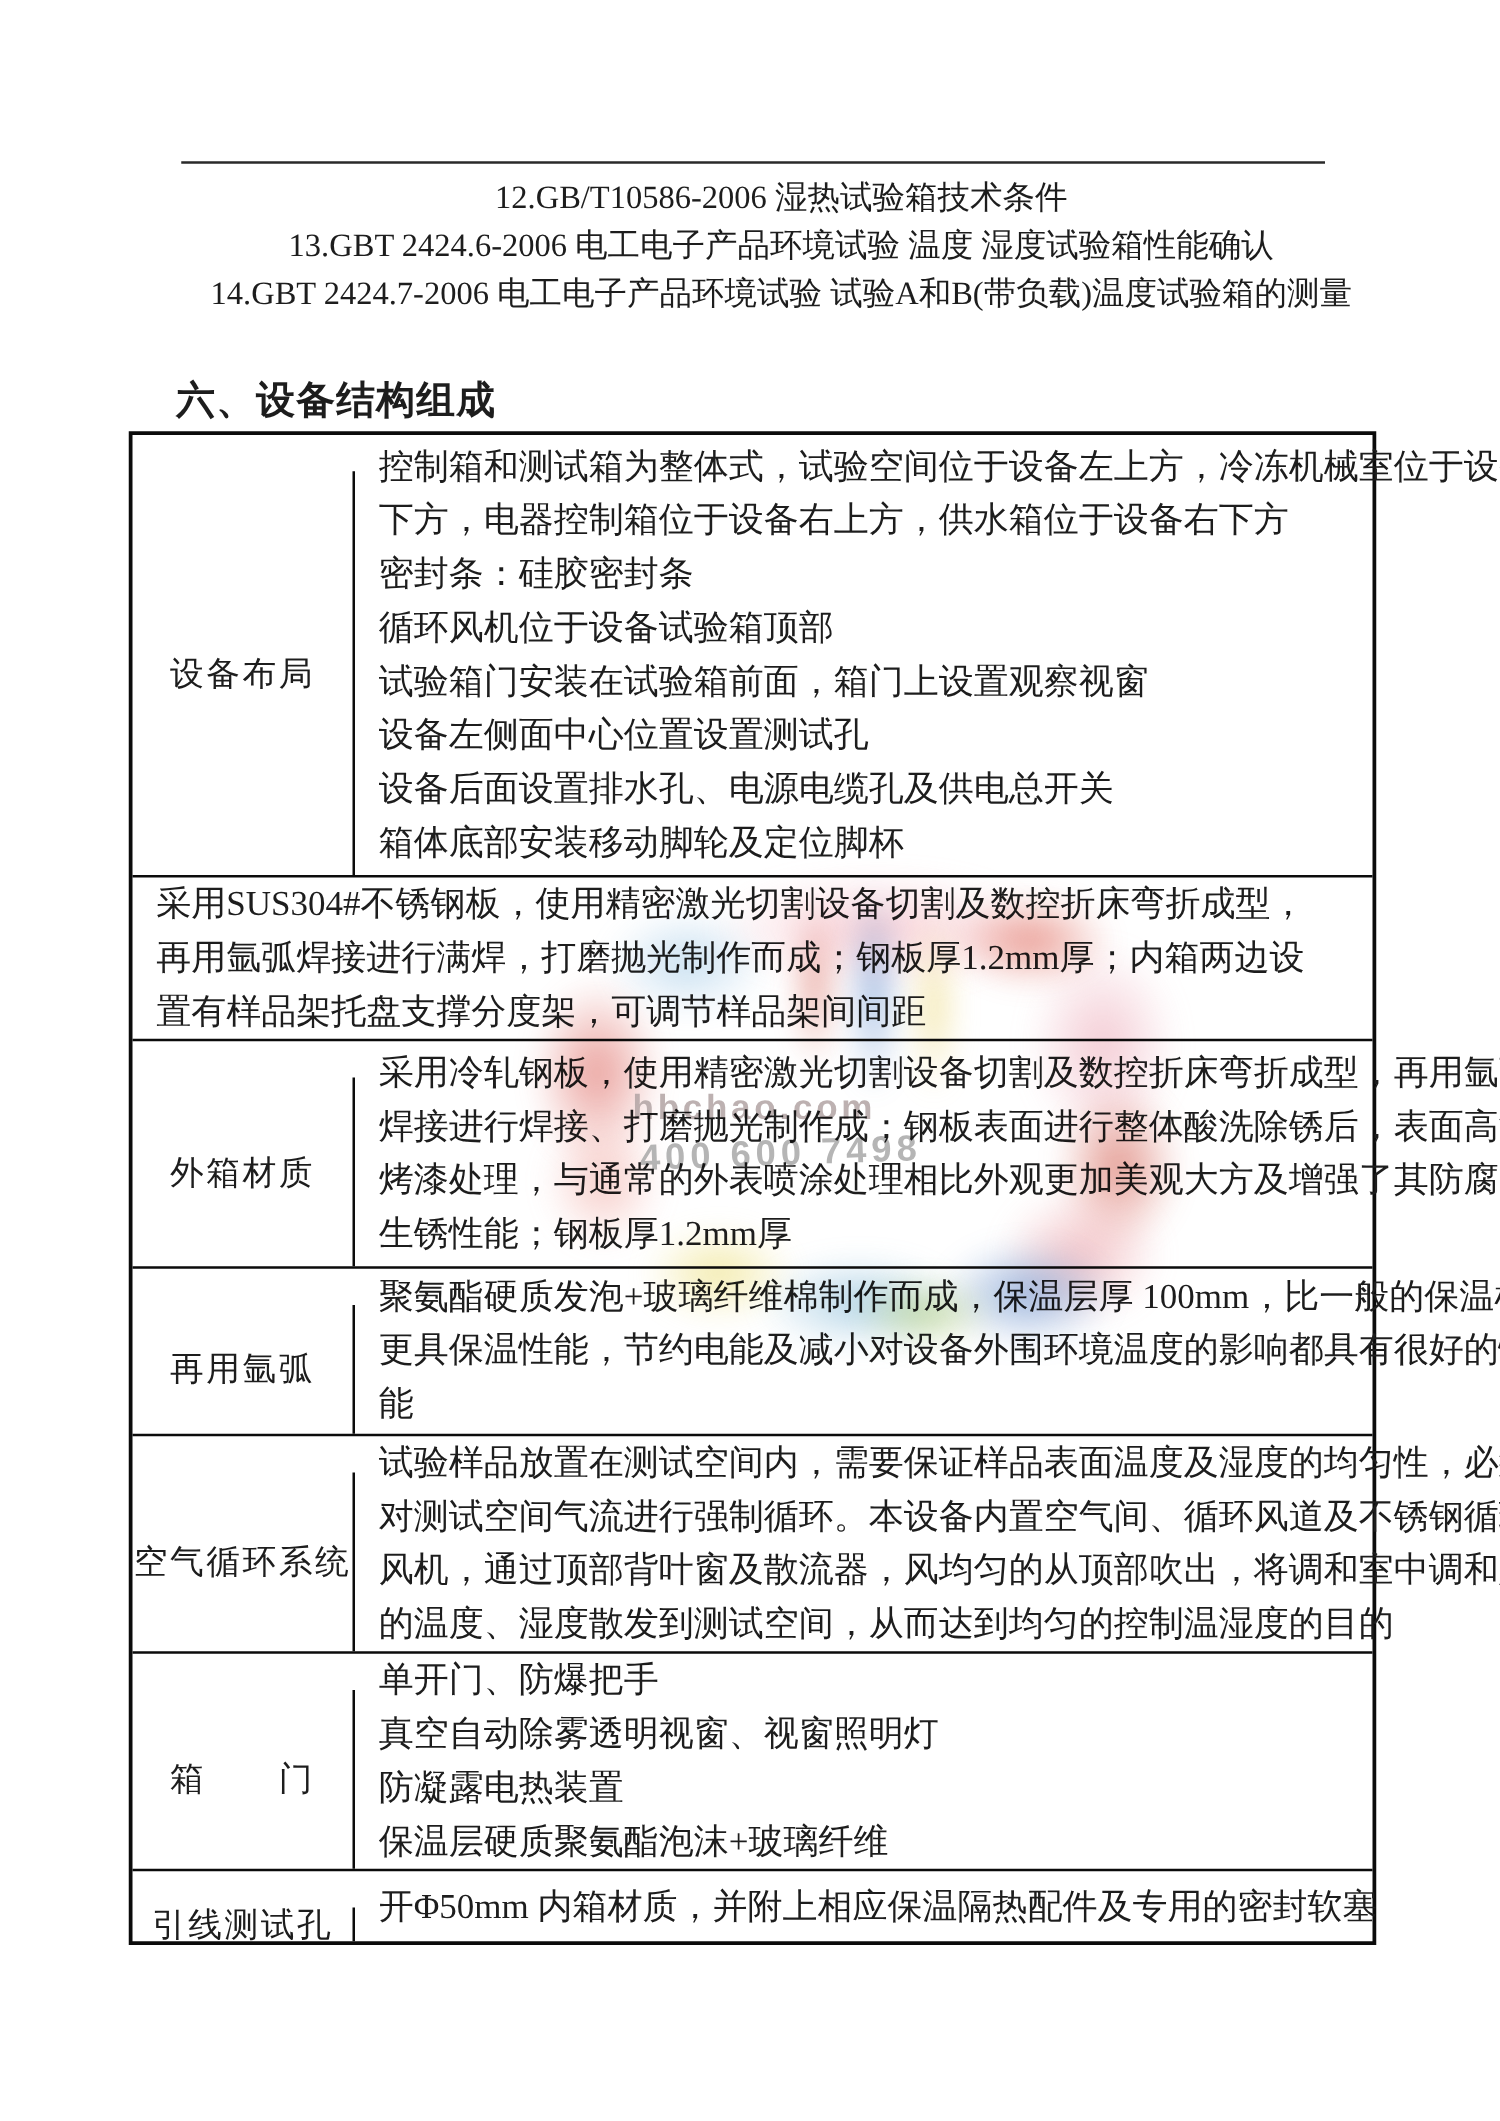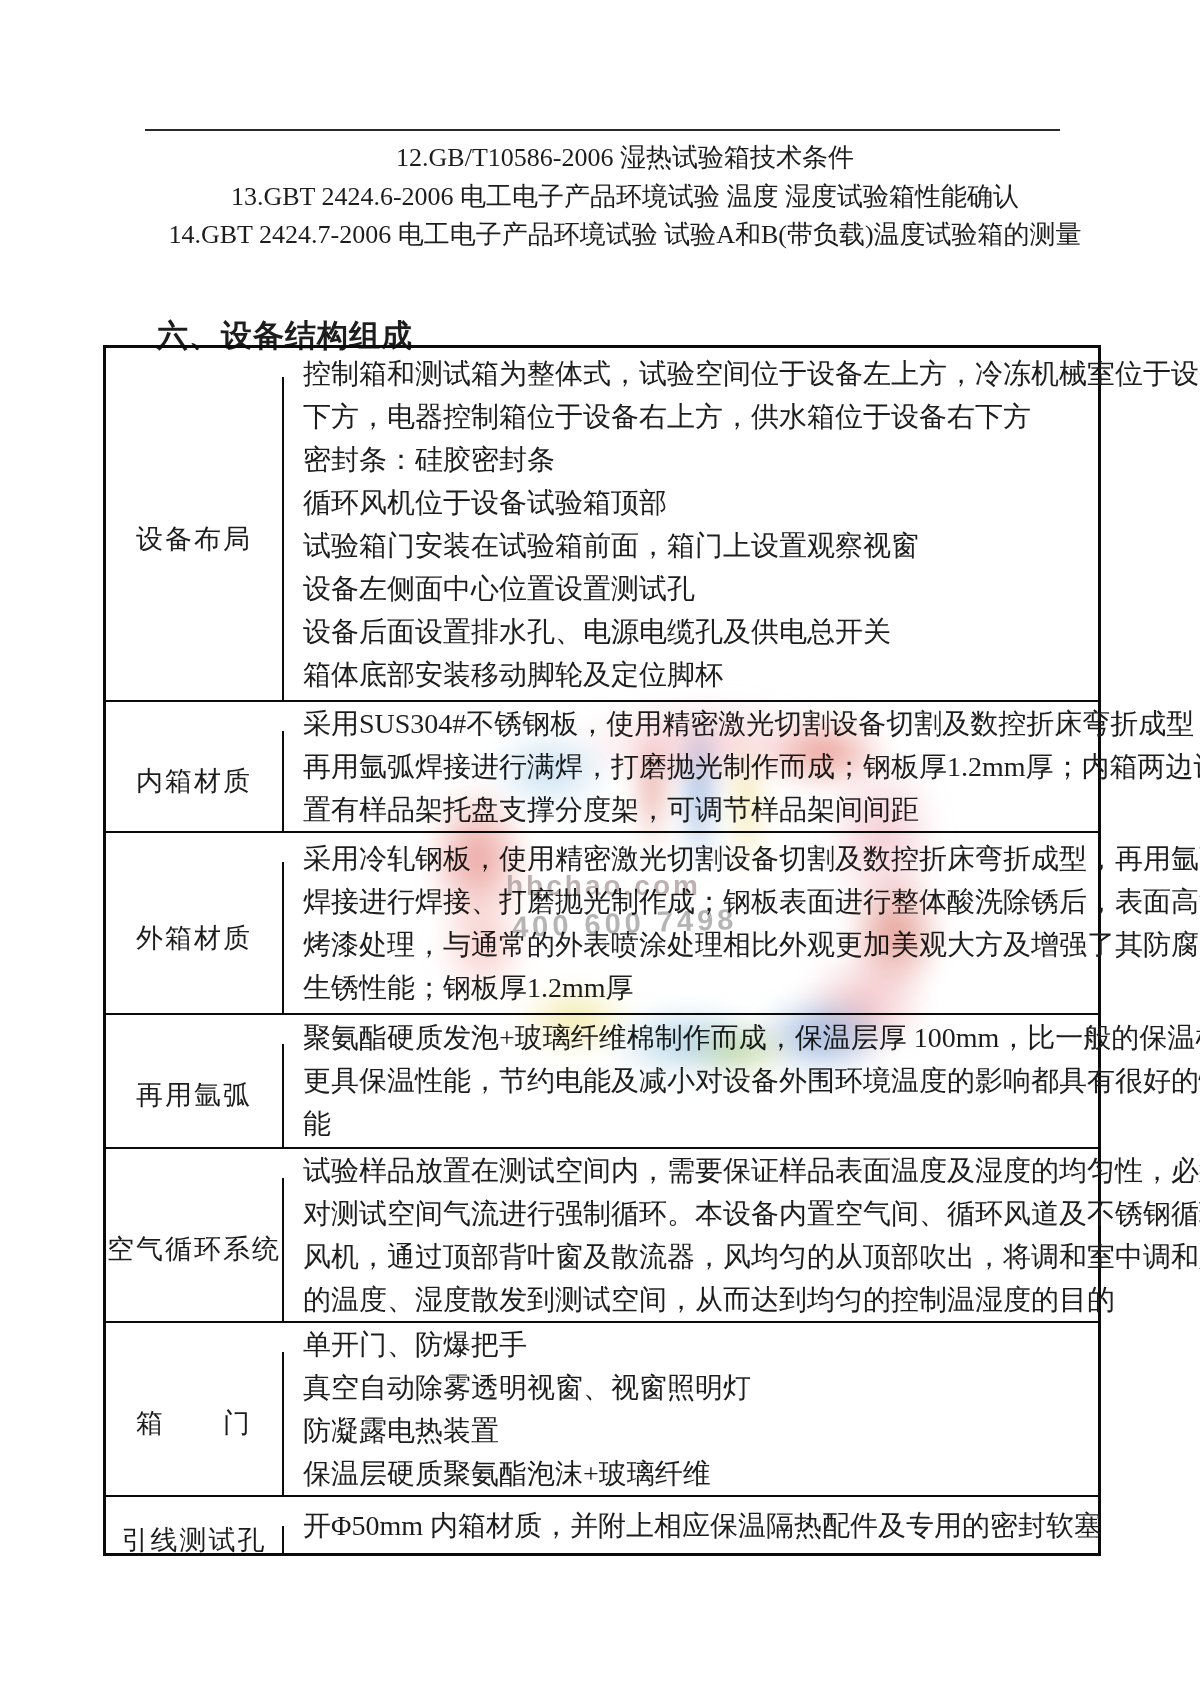--- a/index.html
+++ b/index.html
@@ -4,21 +4,21 @@
 <style>
   html,body{margin:0;padding:0;}
   body{
     width:1200px;height:1697px;position:relative;background:#ffffff;
     font-family:"Liberation Serif","DejaVu Serif",serif;
     color:#1d1d1d;overflow:hidden;
   }
   .top-rule{position:absolute;left:145px;top:129px;width:915px;height:2px;background:#2a2a2a;}
   .std-list{position:absolute;left:145px;top:139px;width:960px;}
   .std-item{height:38.6px;line-height:38.6px;font-size:26px;white-space:nowrap;text-align:center;}
-  .heading{position:absolute;left:141px;top:299px;margin:16px;font-size:31px;font-weight:bold;letter-spacing:1px;}
+  .heading{position:absolute;left:141px;top:299px;margin:0;font-size:31px;font-weight:bold;letter-spacing:1px;}
   
   .spec-table{
     position:absolute;left:103px;top:345px;width:998px;height:1211px;
     border:3px solid #0b0b0b;box-sizing:border-box;background:transparent;
     display:flex;flex-direction:column;
   }
   .t-row{display:flex;box-sizing:border-box;border-bottom:2px solid #0b0b0b;}
   .t-row:last-child{border-bottom:none;}
   .r0{height:358px}.r1{height:132px}.r2{height:184px}.r3{height:135px}
   .r4{height:176px}.r5{height:176px}.r6{height:56px}
@@ -94,21 +94,20 @@
         <div class="t-line">密封条：硅胶密封条</div>
         <div class="t-line">循环风机位于设备试验箱顶部</div>
         <div class="t-line">试验箱门安装在试验箱前面，箱门上设置观察视窗</div>
         <div class="t-line">设备左侧面中心位置设置测试孔</div>
         <div class="t-line">设备后面设置排水孔、电源电缆孔及供电总开关</div>
         <div class="t-line">箱体底部安装移动脚轮及定位脚杯</div>
       </div>
     </div>
 
     <div class="t-row r1">
-      <div class="t-label">内箱材质</div>
       <div class="t-content">
         <div class="t-line">采用SUS304#不锈钢板，使用精密激光切割设备切割及数控折床弯折成型，</div>
         <div class="t-line">再用氩弧焊接进行满焊，打磨抛光制作而成；钢板厚1.2mm厚；内箱两边设</div>
         <div class="t-line">置有样品架托盘支撑分度架，可调节样品架间间距</div>
       </div>
     </div>
 
     <div class="t-row r2">
       <div class="t-label">外箱材质</div>
       <div class="t-content">

